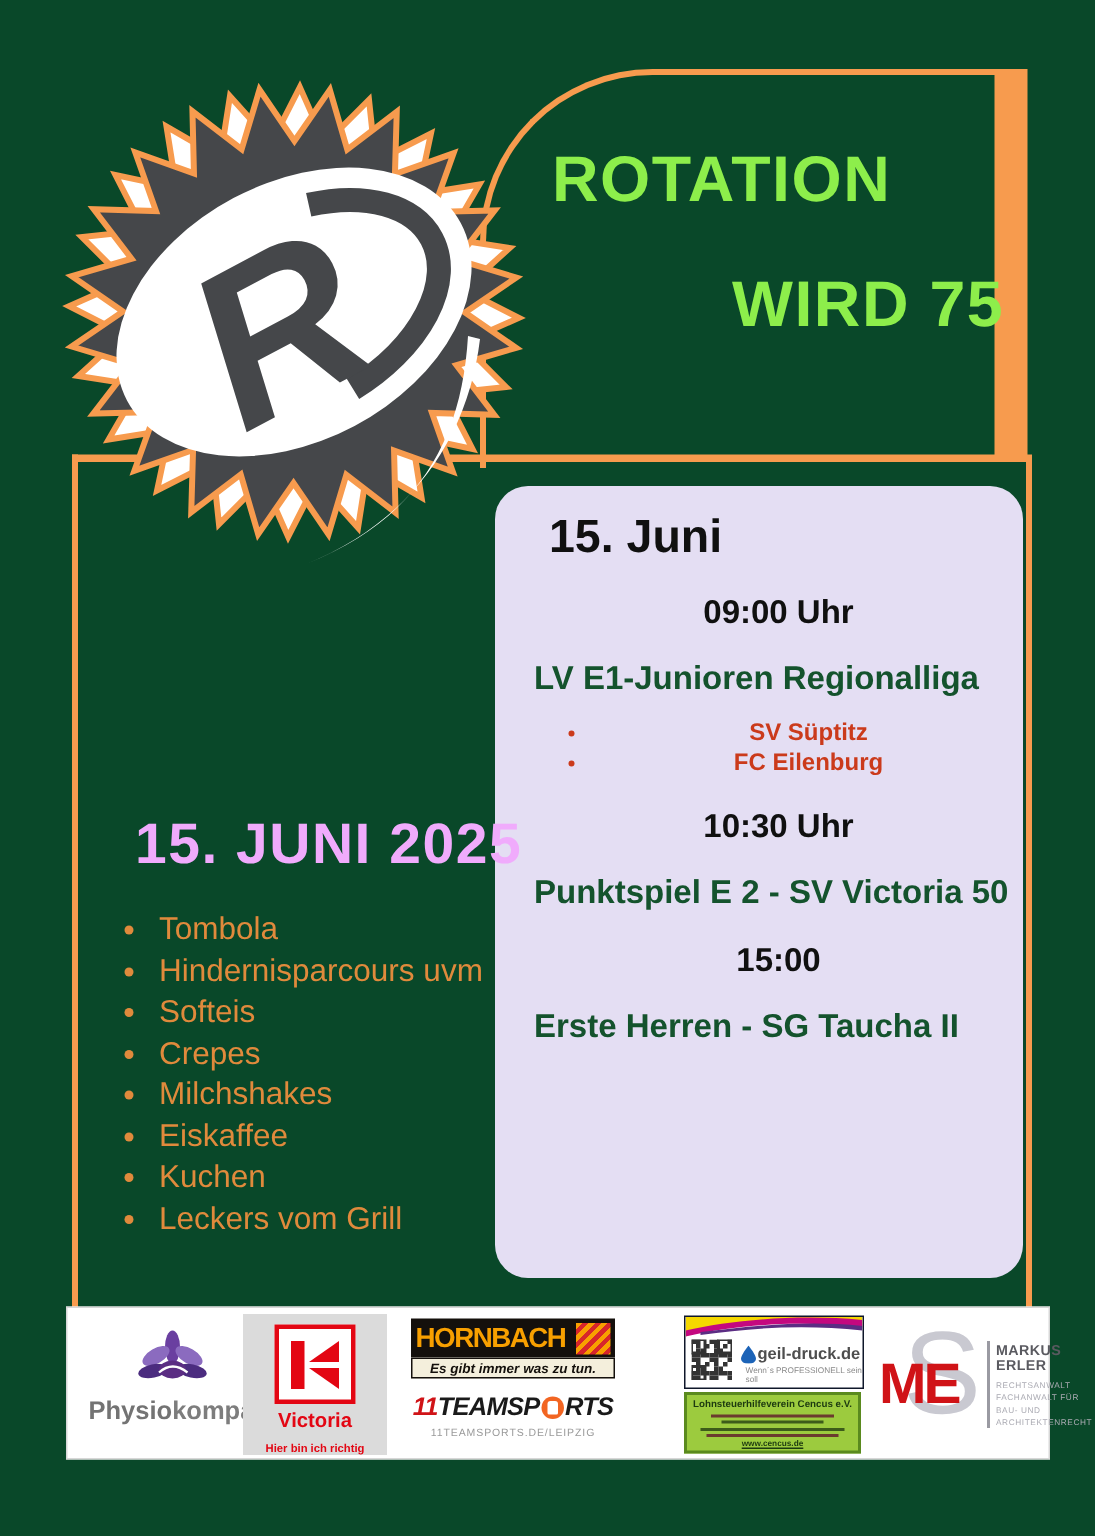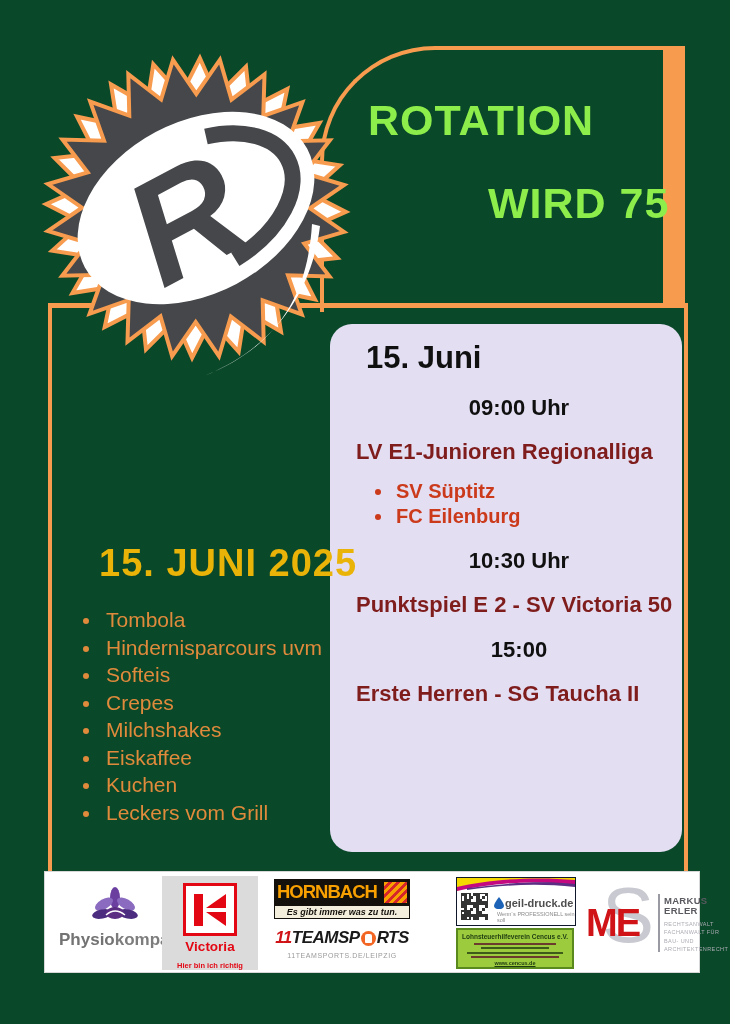--- a/index.html
+++ b/index.html
@@ -29,28 +29,28 @@
   
   #logo{position:absolute;left:36px;top:40px;z-index:4;}
   
   #schedule-box{
     position:absolute;left:330px;top:324px;width:352px;height:528px;
     background:#E4DEF3;border-radius:22px;z-index:2;box-sizing:border-box;
     padding-top:14px;color:#101010;
   }
   .sch-heading{margin:2px 0 0 36px;font-size:31px;font-weight:bold;}
   .sch-time{margin:19px 0 0 26px;font-size:22px;font-weight:bold;text-align:center;}
-  .sch-event{margin:18px 0 0 26px;font-size:22px;font-weight:bold;color:#7f1d1d;}
+  .sch-event{margin:18px 0 0 26px;font-size:22px;font-weight:bold;color:#14532d;}
   .sch-teams{margin:14px 0 0 0;padding-left:64px;color:#CB3A1B;
-    font-size:20px;font-weight:bold;line-height:1.25;}
+    font-size:16px;font-weight:bold;line-height:1.25;text-align:center;}
   .sch-teams li{padding-left:2px;}
   
   #date-heading{
     position:absolute;left:90px;top:542px;z-index:3;
-    color:#eab308;font-weight:bold;font-size:38px;letter-spacing:1px;white-space:nowrap;margin-left:9px;
+    color:#f0abfc;font-weight:bold;font-size:38px;letter-spacing:1px;white-space:nowrap;
   }
   #attractions{
     position:absolute;left:80px;top:606px;z-index:3;margin:0;
     padding-left:22px;color:#E08A3C;font-size:21px;line-height:27.5px;
   }
   #attractions li{padding-left:4px;}
   
   #sponsors{
     position:absolute;left:44px;top:871px;width:656px;height:102px;
     background:#ffffff;border:1px solid #d7d7d7;box-sizing:border-box;z-index:5;

